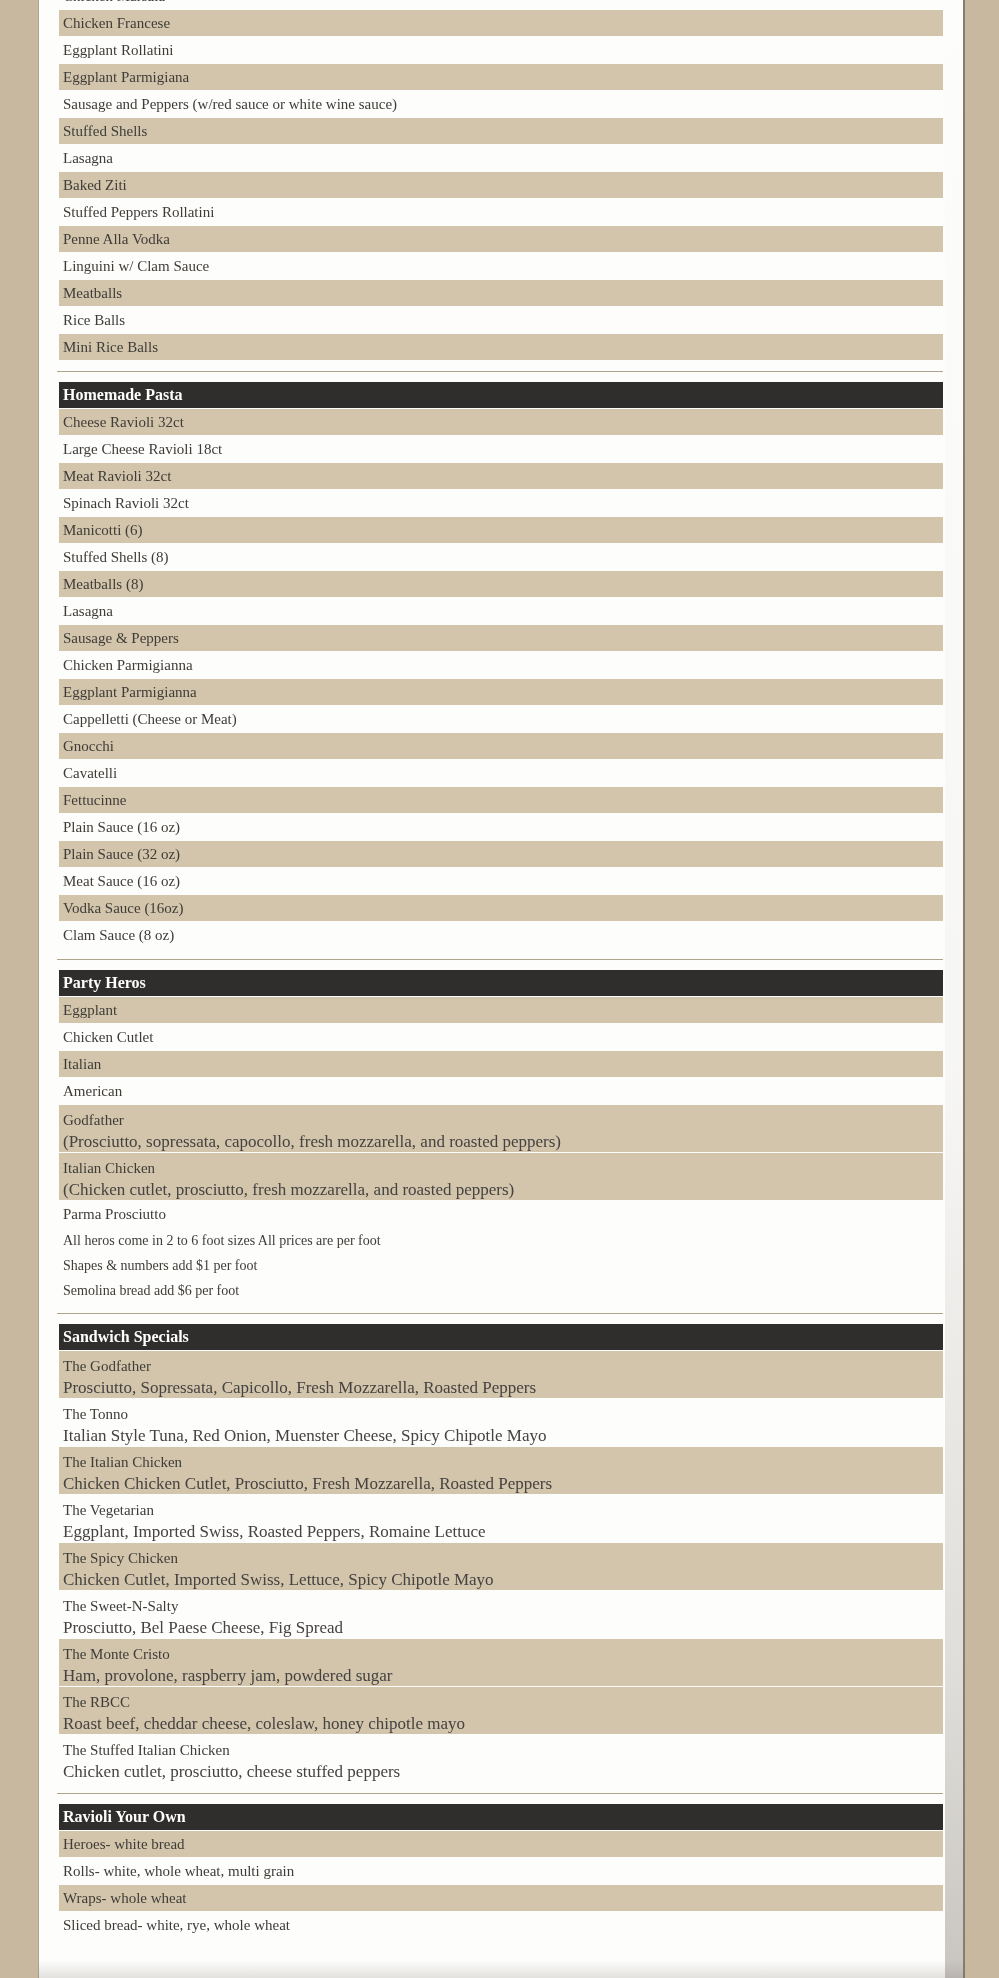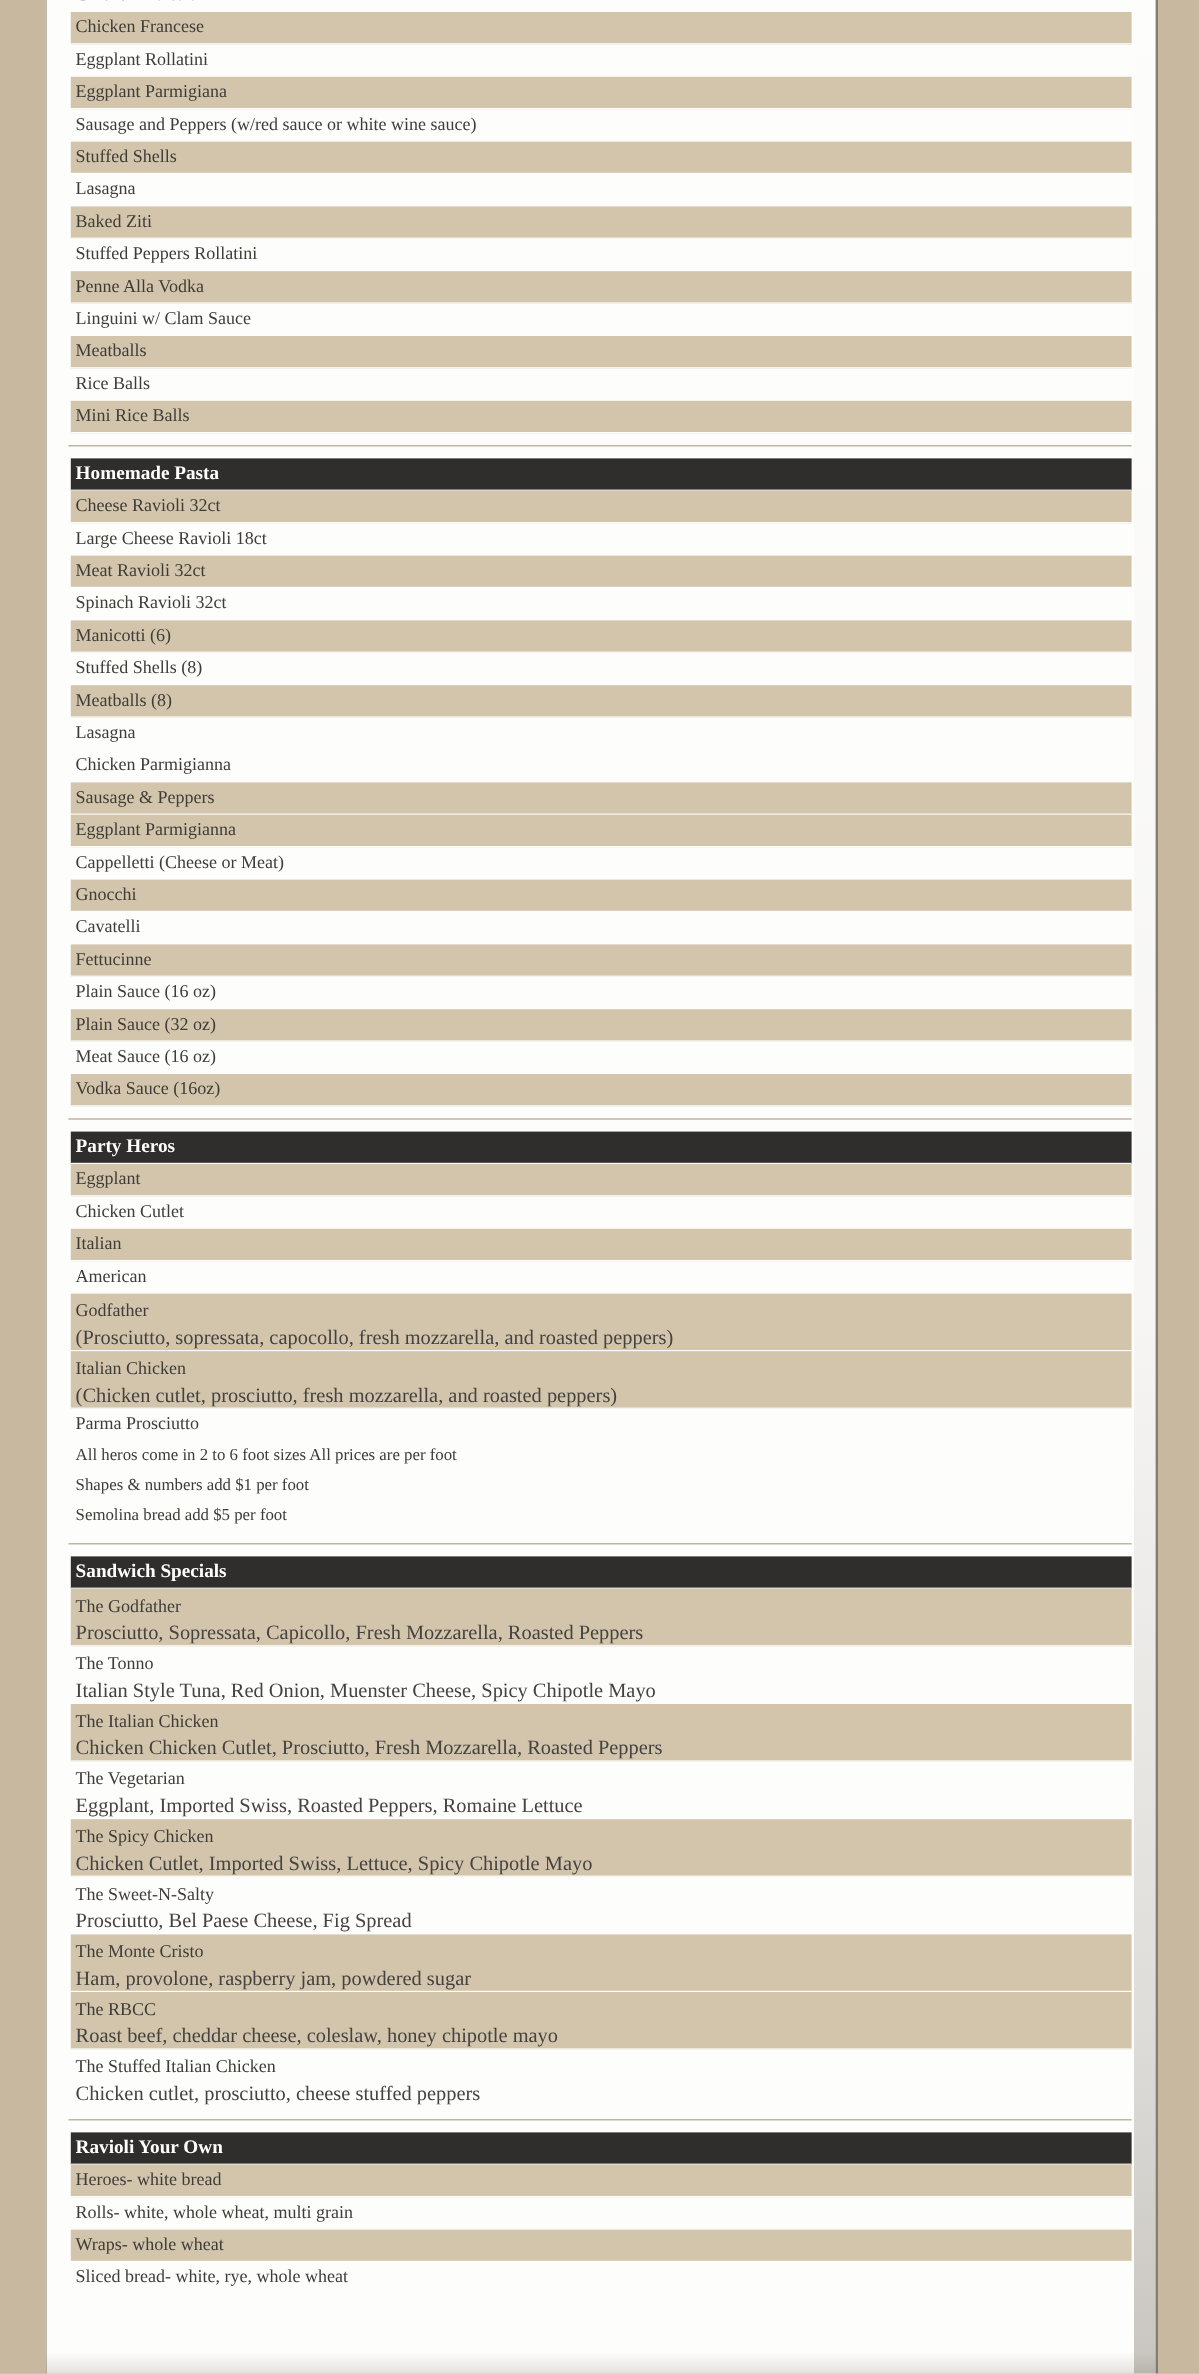--- a/index.html
+++ b/index.html
@@ -135,49 +135,50 @@
       <div class="divider"></div>
       <div class="section-header">Homemade Pasta</div>
       <div class="row shade"><span class="title">Cheese Ravioli</span><span class="qual"> 32ct</span></div>
       <div class="row"><span class="title">Large Cheese Ravioli</span><span class="qual"> 18ct</span></div>
       <div class="row shade"><span class="title">Meat Ravioli</span><span class="qual"> 32ct</span></div>
       <div class="row"><span class="title">Spinach Ravioli</span><span class="qual"> 32ct</span></div>
       <div class="row shade"><span class="title">Manicotti</span><span class="qual"> (6)</span></div>
       <div class="row"><span class="title">Stuffed Shells</span><span class="qual"> (8)</span></div>
       <div class="row shade"><span class="title">Meatballs</span><span class="qual"> (8)</span></div>
       <div class="row"><span class="title">Lasagna</span></div>
+      <div class="row shade"><span class="title">Sausage &amp; Peppers</span></div>
       <div class="row"><span class="title">Chicken Parmigianna</span></div>
-      <div class="row shade"><span class="title">Sausage &amp; Peppers</span></div>
       <div class="row shade"><span class="title">Eggplant Parmigianna</span></div>
       <div class="row"><span class="title">Cappelletti</span><span class="qual"> (Cheese or Meat)</span></div>
       <div class="row shade"><span class="title">Gnocchi</span></div>
       <div class="row"><span class="title">Cavatelli</span></div>
       <div class="row shade"><span class="title">Fettucinne</span></div>
       <div class="row"><span class="title">Plain Sauce</span><span class="qual"> (16 oz)</span></div>
       <div class="row shade"><span class="title">Plain Sauce</span><span class="qual"> (32 oz)</span></div>
       <div class="row"><span class="title">Meat Sauce</span><span class="qual"> (16 oz)</span></div>
       <div class="row shade"><span class="title">Vodka Sauce</span><span class="qual"> (16oz)</span></div>
+      <div class="row"><span class="title">Clam Sauce</span><span class="qual"> (8 oz)</span></div>
       <div class="divider"></div>
       <div class="section-header">Party Heros</div>
       <div class="row shade"><span class="title">Eggplant</span></div>
       <div class="row"><span class="title">Chicken Cutlet</span></div>
       <div class="row shade"><span class="title">Italian</span></div>
       <div class="row"><span class="title">American</span></div>
       <div class="row shade double">
         <div class="title">Godfather</div>
         <div class="desc">(Prosciutto, sopressata, capocollo, fresh mozzarella, and roasted peppers)</div>
       </div>
       <div class="row shade double">
         <div class="title">Italian Chicken</div>
         <div class="desc">(Chicken cutlet, prosciutto, fresh mozzarella, and roasted peppers)</div>
       </div>
       <div class="row"><span class="title">Parma Prosciutto</span></div>
       <div class="note-row">All heros come in 2 to 6 foot sizes All prices are per foot</div>
       <div class="note-row">Shapes &amp; numbers add $1 per foot</div>
-      <div class="note-row">Semolina bread add $5 per foot</div>
+      <div class="note-row">Semolina bread add $6 per foot</div>
       <div class="divider"></div>
       <div class="section-header">Sandwich Specials</div>
       <div class="row shade double">
         <div class="title">The Godfather</div>
         <div class="desc">Prosciutto, Sopressata, Capicollo, Fresh Mozzarella, Roasted Peppers</div>
       </div>
       <div class="row double">
         <div class="title">The Tonno</div>
         <div class="desc">Italian Style Tuna, Red Onion, Muenster Cheese, Spicy Chipotle Mayo</div>
       </div>

